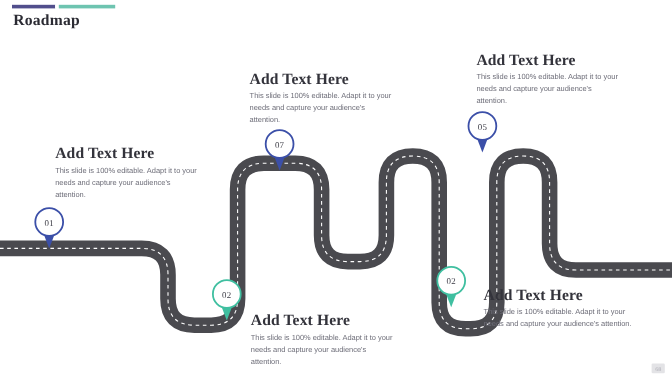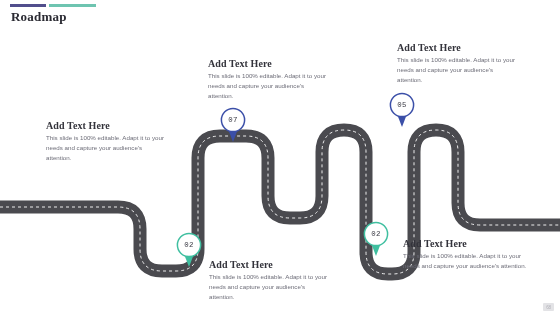--- a/index.html
+++ b/index.html
@@ -40,21 +40,21 @@
   #road-layer{
     position:absolute;left:0;top:0;
     width:560px;height:315px;
     pointer-events:none;
   }
 
   
   .txt-block{position:absolute;}
   .txt-head{
     font-family:"Liberation Serif", serif;
-    font-size:10px;
+    font-size:13px;
     font-weight:700;
     color:#33333b;
     letter-spacing:.1px;
     margin:0 0 2px 0;
     white-space:nowrap;
   }
   .txt-body{
     font-family:"Liberation Sans", sans-serif;
     font-size:6.2px;
     line-height:1.62;
@@ -67,21 +67,21 @@
   .b5{left:397px;top:42px;  width:120px;}
   .b2{left:209px;top:259px; width:120px;}
   .b4{left:403px;top:238px; width:124px;}
 
   
   .pin{position:absolute;width:30px;height:38px;}
   .pin svg{display:block;width:30px;height:38px;overflow:visible;}
   .pin-num{
     position:absolute;left:0;top:0;width:30px;height:28px;
     display:flex;align-items:center;justify-content:center;
-    font-family:Liberation Mono, monospace;
+    font-family:Liberation Serif, serif;
     font-size:7.4px;
     color:#3a3a44;
     letter-spacing:.2px;
   }
   .p1{left:26px; top:171px;}
   .p2{left:174px;top:231px;}
   .p3{left:218px;top:106px;}
   .p4{left:361px;top:220px;}
   .p5{left:387px;top:91px;}
 
@@ -168,20 +168,27 @@
   <div class="txt-block b2">
     <div class="txt-head">Add Text Here</div>
     <div class="txt-body">This slide is 100% editable. Adapt it to your needs and capture your audience's attention.</div>
   </div>
 
   <div class="txt-block b4">
     <div class="txt-head">Add Text Here</div>
     <div class="txt-body">This slide is 100% editable. Adapt it to your needs and capture your audience's attention.</div>
   </div>
 
+  <div class="pin p1">
+    <svg viewBox="0 0 30 38" xmlns="http://www.w3.org/2000/svg">
+      <path d="M15 36 L9.6 22 L20.4 22 Z" fill="#3b4fa8"></path>
+      <circle cx="15" cy="14" r="11.6" fill="#ffffff" stroke="#3b4fa8" stroke-width="1.5"></circle>
+    </svg>
+    <div class="pin-num">01</div>
+  </div>
 
   <div class="pin p2">
     <svg viewBox="0 0 30 38" xmlns="http://www.w3.org/2000/svg">
       <path d="M15 36 L9.6 22 L20.4 22 Z" fill="#3fbfa0"></path>
       <circle cx="15" cy="14" r="11.6" fill="#ffffff" stroke="#3fbfa0" stroke-width="1.5"></circle>
     </svg>
     <div class="pin-num">02</div>
   </div>
 
   <div class="pin p3">

